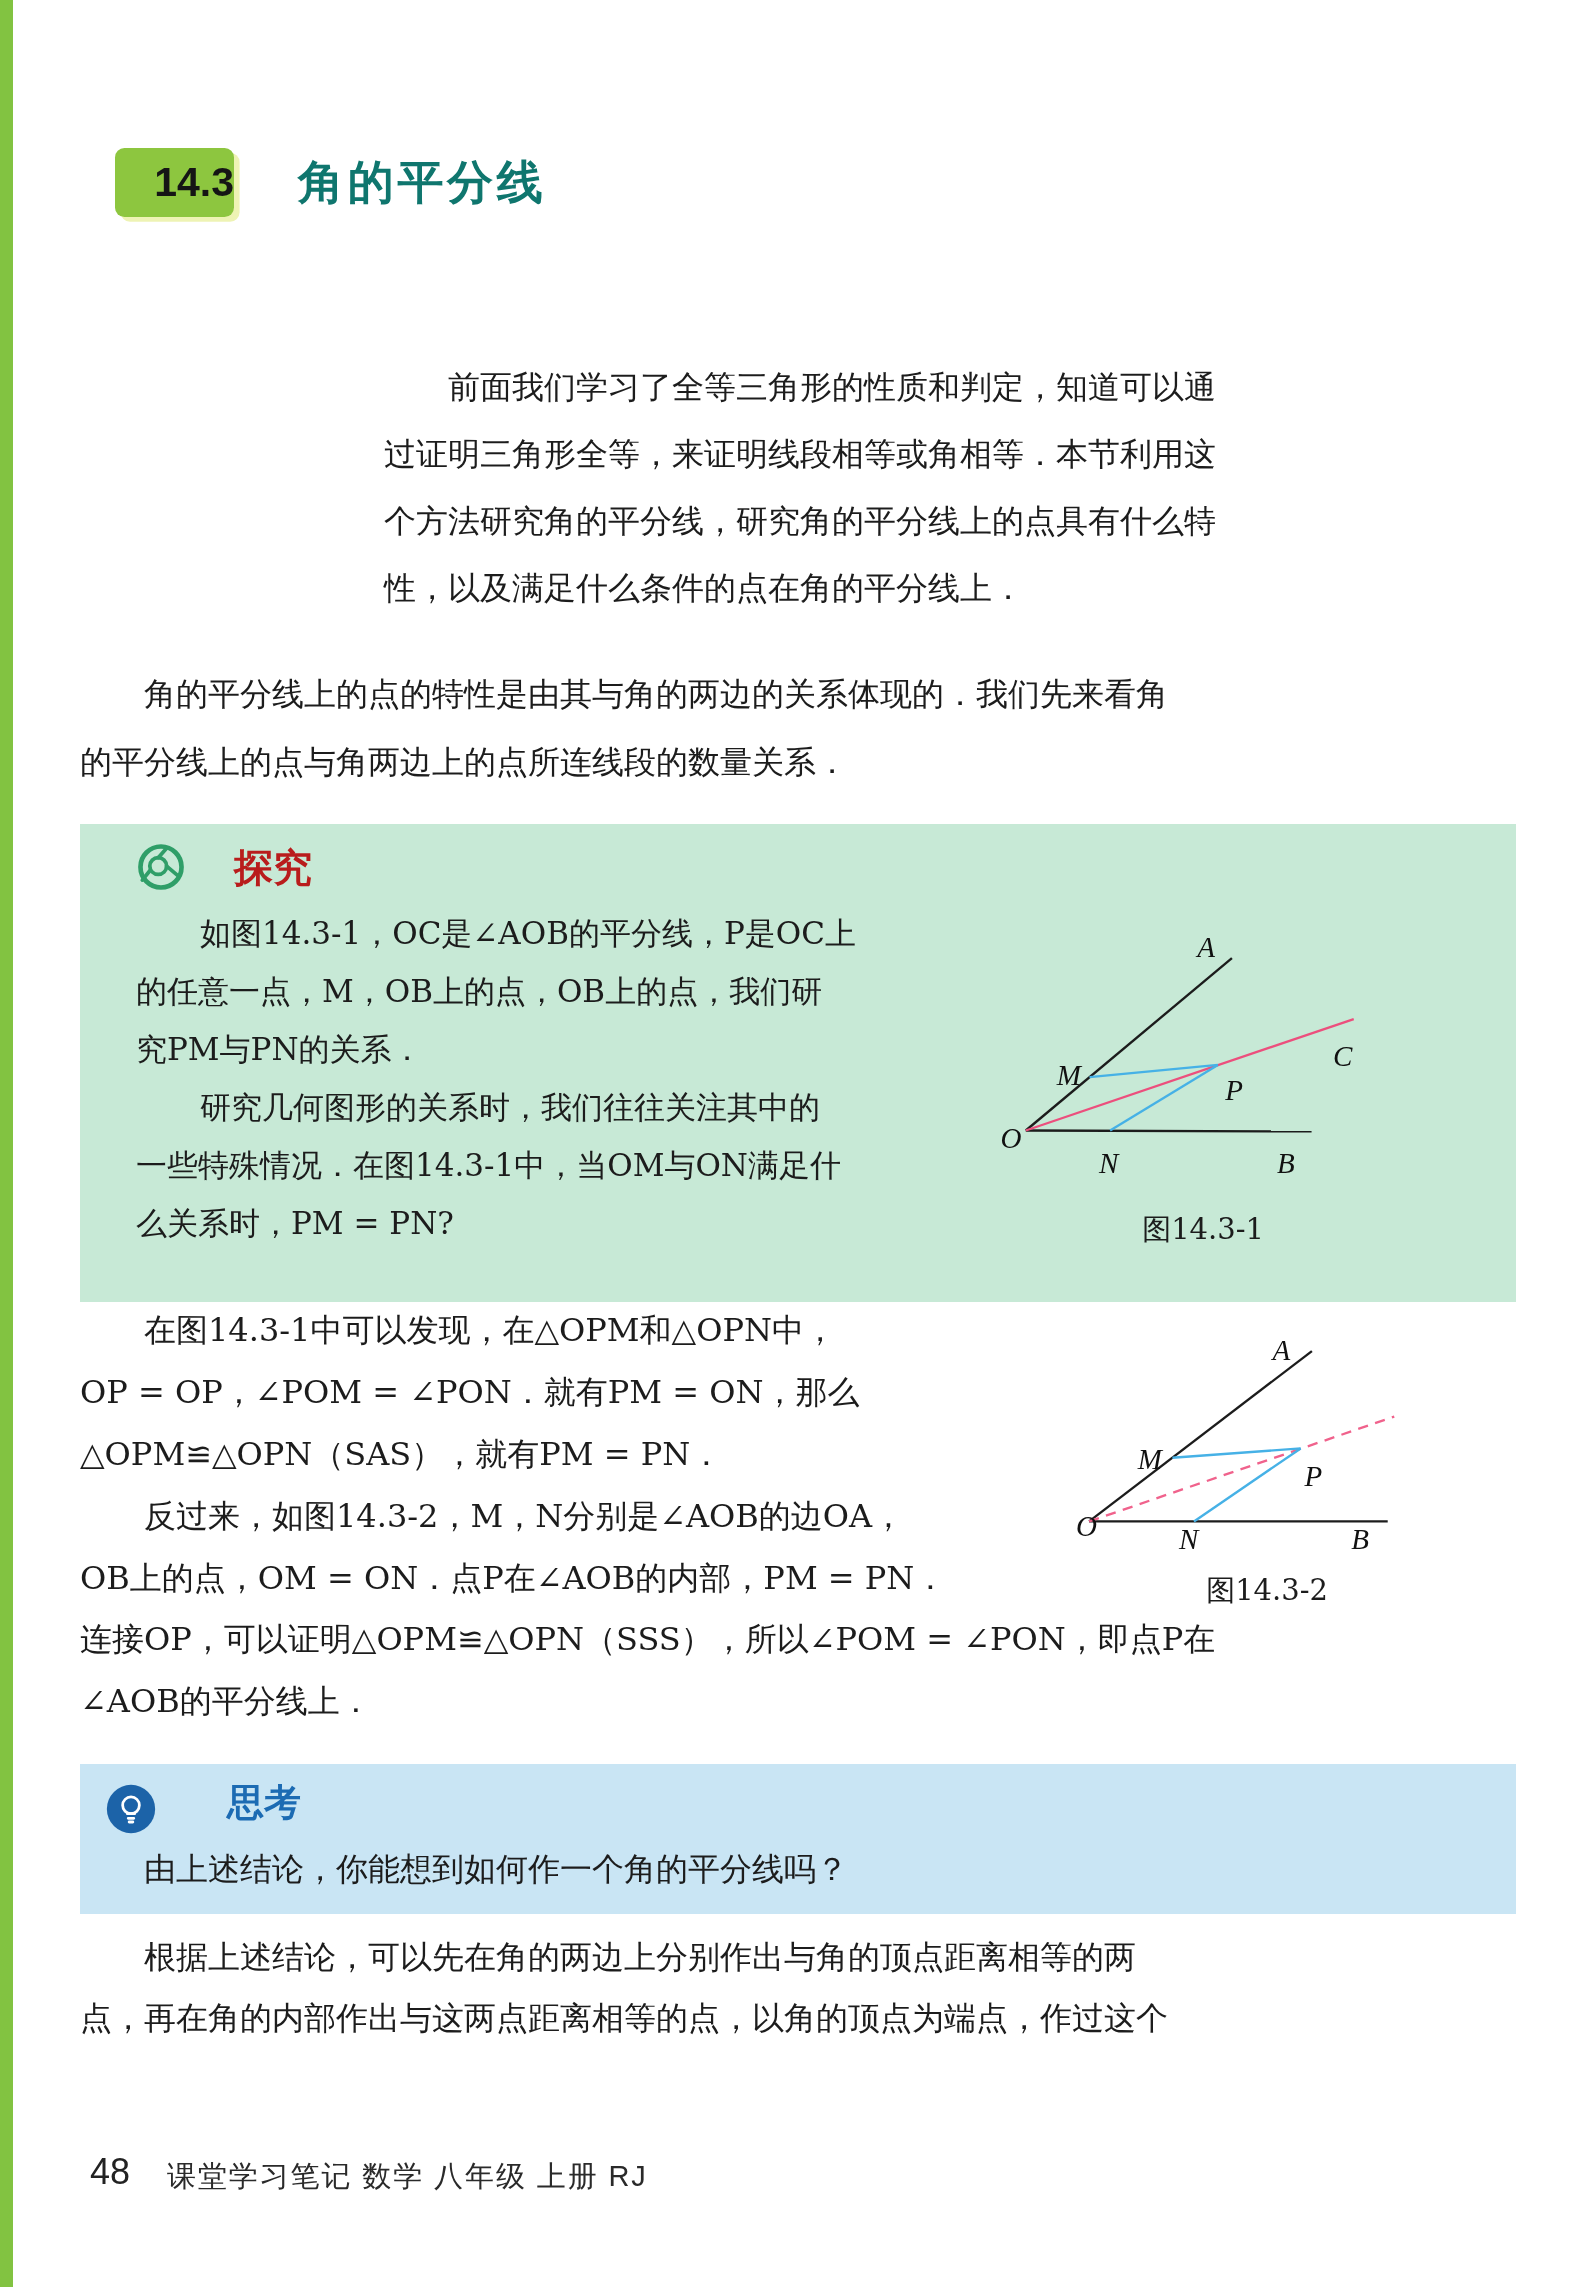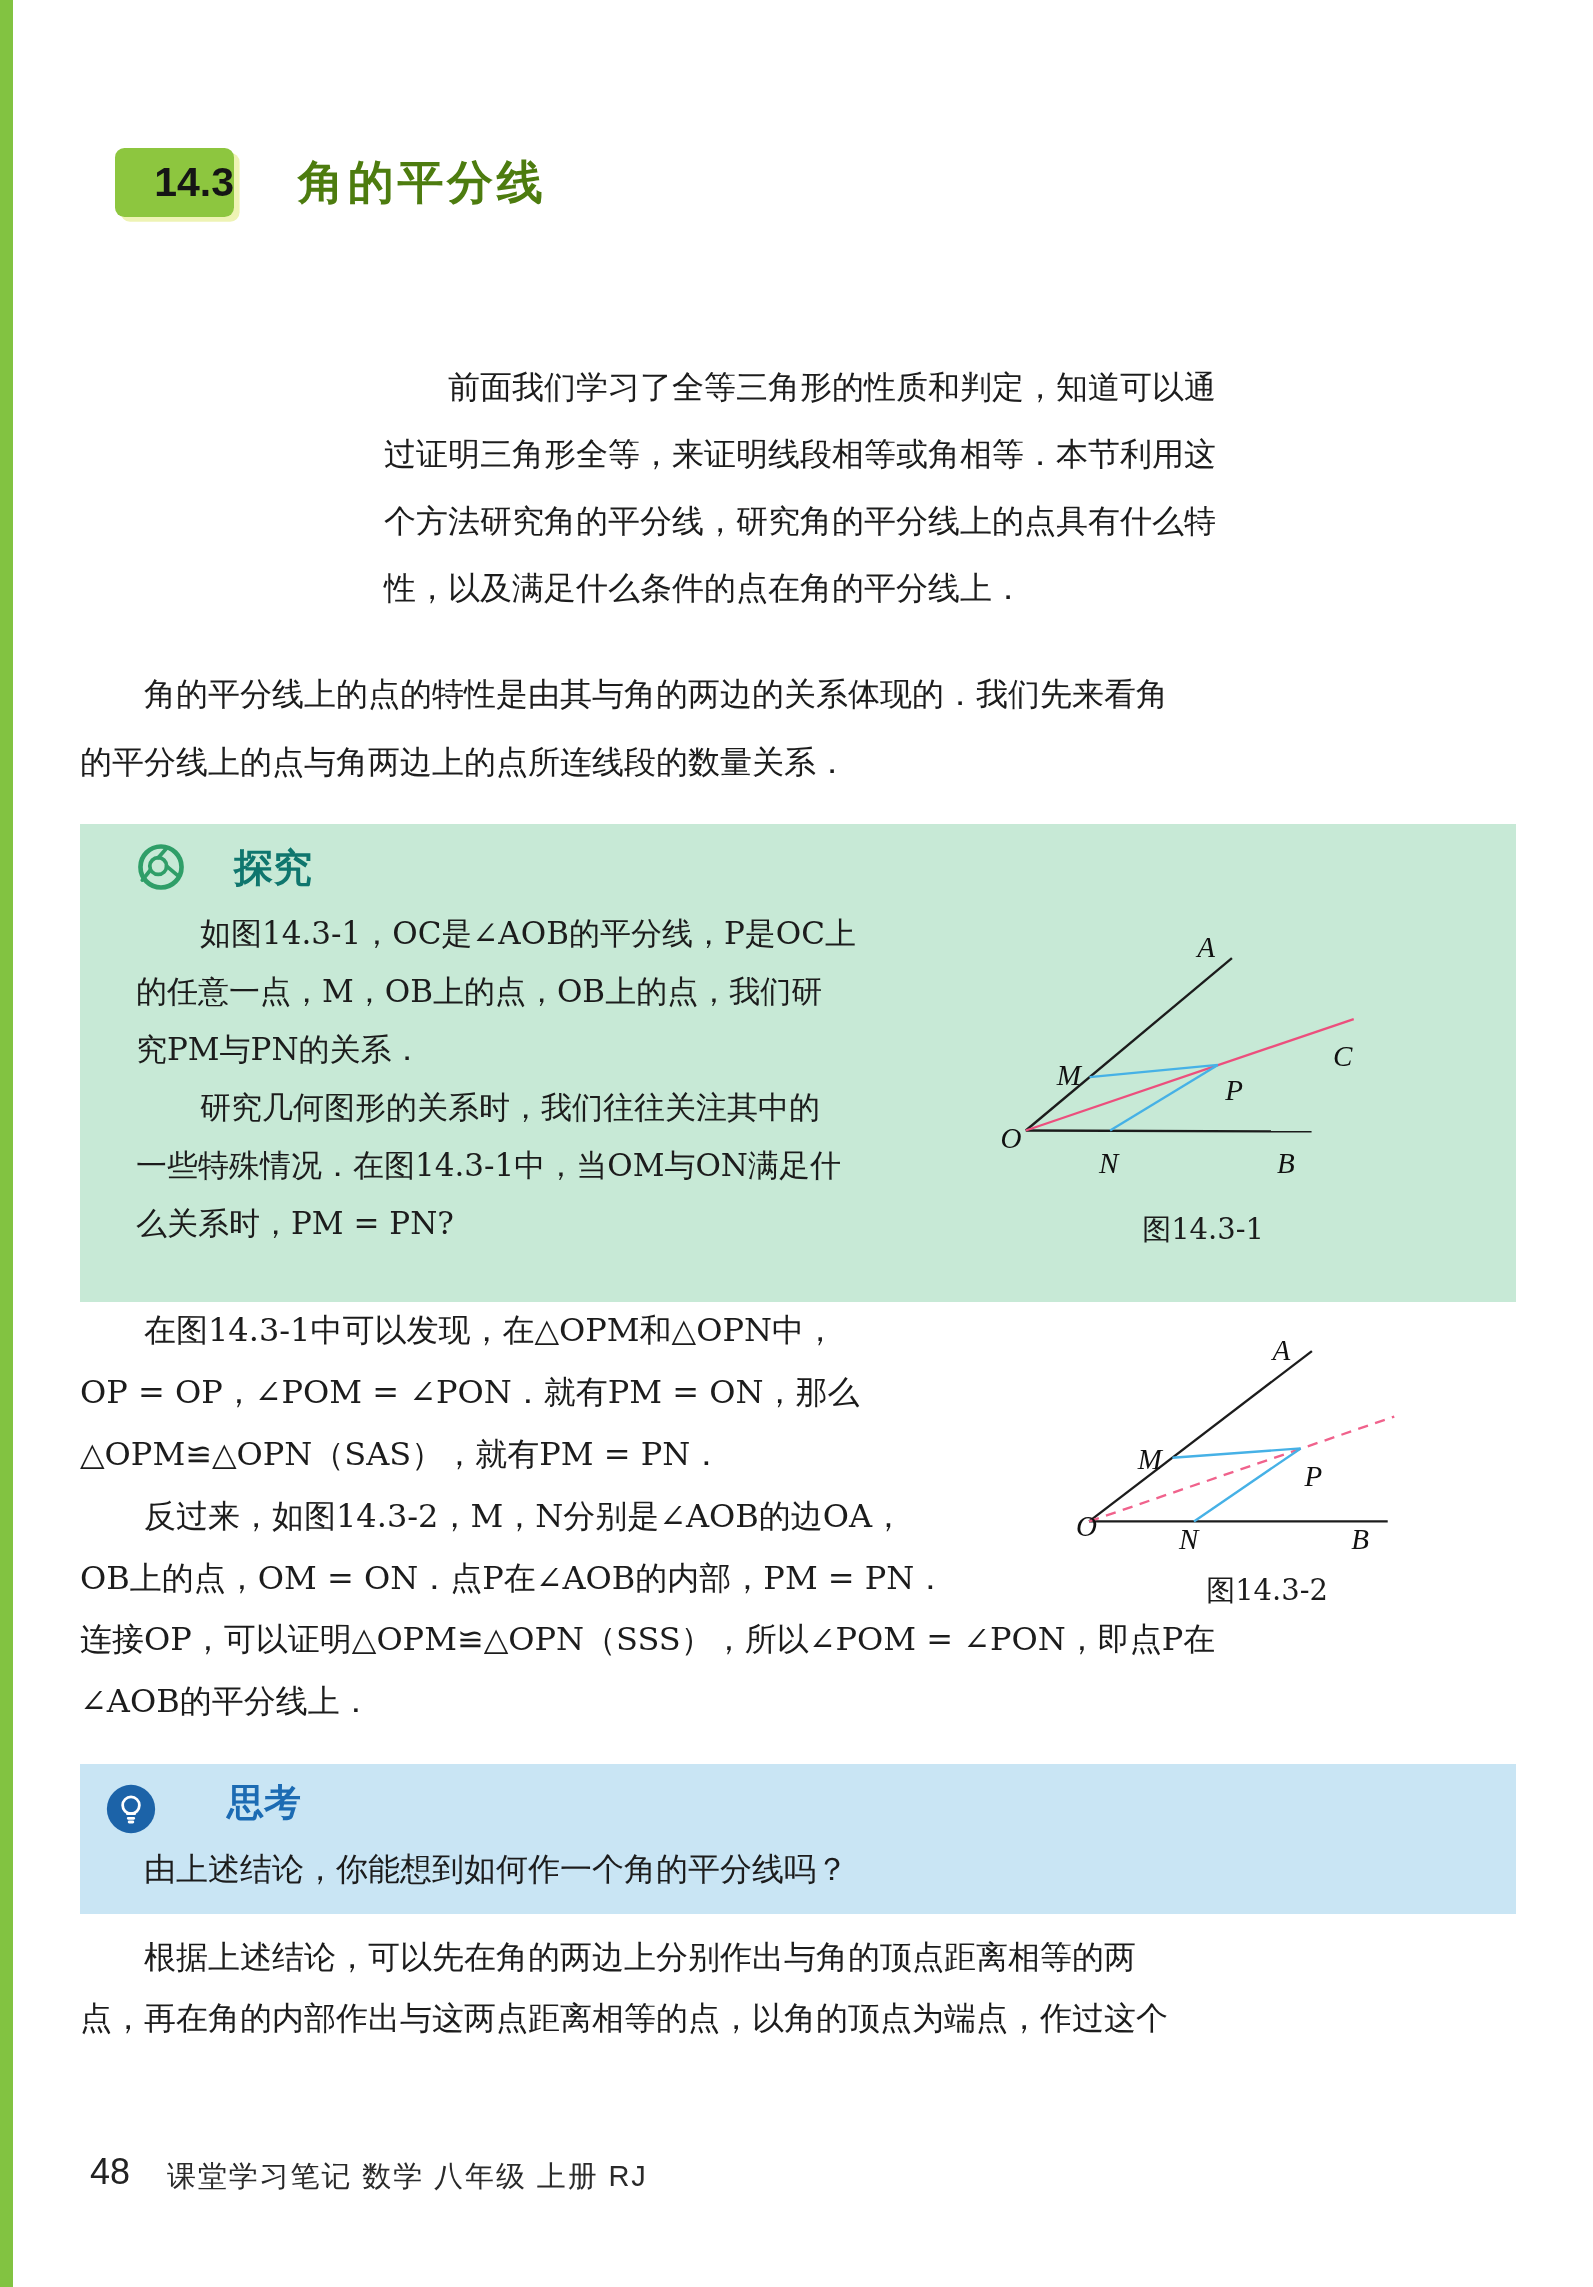--- a/index.html
+++ b/index.html
@@ -6,35 +6,35 @@
   #page{position:relative;width:1594px;height:2288px;background:#ffffff;overflow:hidden;
         font-family:"DejaVu Serif","Liberation Serif",serif;color:#1c1c1c;}
   .abs{position:absolute;}
   
   #edge-strip{left:0;top:0;width:13px;height:2288px;background:#82c341;}
   
   #section-badge{left:115px;top:148px;width:119px;height:69px;background:#8dc63f;
       border-radius:9.4px;box-shadow:5.6px 4.7px 0 #eef3b4;display:flex;align-items:center;justify-content:flex-end;
       font-family:"Liberation Sans","DejaVu Sans",sans-serif;font-size:41px;color:#151515;font-weight:600;}
   #page-title{left:298px;top:152px;font-family:"Liberation Sans","DejaVu Sans",sans-serif;
-      font-size:46px;font-weight:700;color:#4d7c0f;letter-spacing:3.7px;}
+      font-size:46px;font-weight:700;color:#0f766e;letter-spacing:3.7px;}
   
   .tline{white-space:nowrap;font-size:32px;line-height:1;}
   .ind{padding-left:64px;}
   .block .tline{position:relative;}
   
   #intro{left:384px;top:371px;}
   #intro .tline{height:67px;}
   
   #para1{left:80px;top:678px;}
   #para1 .tline{height:68px;}
   
   #explore-box{left:80px;top:824px;width:1436px;height:478px;background:#c7e9d6;}
   #explore-title{left:234px;top:841px;font-family:"Liberation Sans","DejaVu Sans",sans-serif;
-      font-size:39px;font-weight:700;color:#0f766e;}
+      font-size:39px;font-weight:700;color:#b91c1c;}
   #explore-text{left:136px;top:918px;}
   #explore-text .tline{height:58px;font-size:31px;}
   
   #para2-narrow{left:80px;top:1314px;}
   #para2-narrow .tline{height:62px;}
   #para2-wide{left:80px;top:1623px;}
   #para2-wide .tline{height:62px;}
   
   #think-box{left:80px;top:1764px;width:1436px;height:150px;background:#c9e5f4;}
   #think-title{left:227px;top:1778px;font-family:"Liberation Sans","DejaVu Sans",sans-serif;

